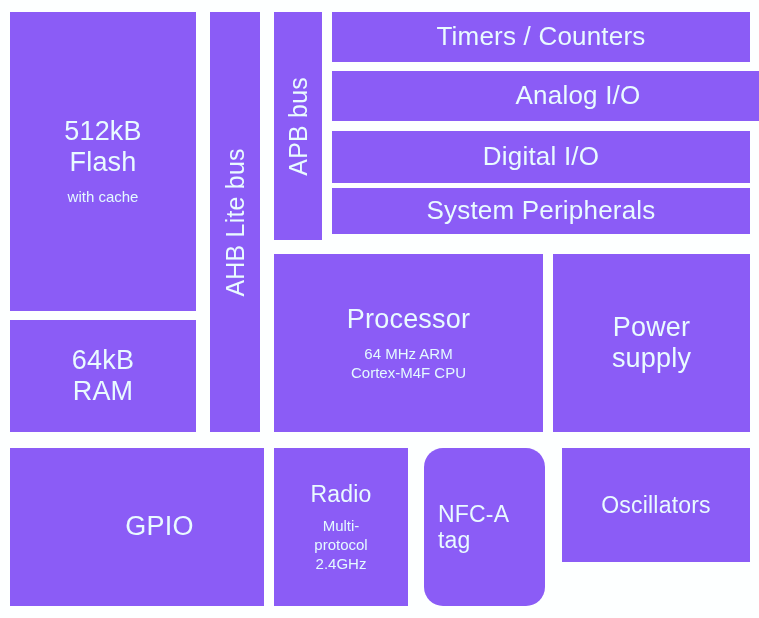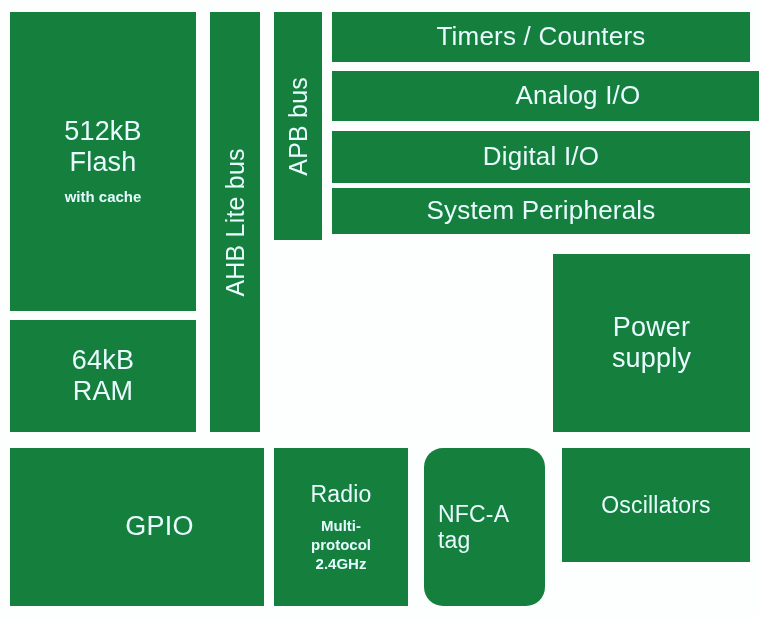--- a/index.html
+++ b/index.html
@@ -17,21 +17,21 @@
 
   #diagram {
     position: relative;
     width: 759px;
     height: 618px;
     background: #fdffff;
   }
 
   .block {
     position: absolute;
-    background: #15803d;
+    background: #8b5cf6;
     display: flex;
     flex-direction: column;
     align-items: center;
     justify-content: center;
     box-sizing: border-box;
     color: #eafcff;
     text-align: center;
     overflow: hidden;
   }
 
@@ -39,21 +39,21 @@
     font-size: 27px;
     font-weight: 400;
     line-height: 1.15;
     letter-spacing: 0.2px;
     color: #e9fbff;
     white-space: pre-line;
   }
 
   .block .subtitle {
     font-size: 15px;
-    font-weight: 700;
+    font-weight: 400;
     line-height: 1.25;
     margin-top: 10px;
     color: #e4faff;
     white-space: pre-line;
   }
 
   
   .block.small-title .title { font-size: 23px; }
   .block.row-title .title { font-size: 26px; }
 
@@ -128,20 +128,25 @@
   </div>
 
   <div class="block row-title" id="blk-digital">
     <span class="title">Digital I/O</span>
   </div>
 
   <div class="block row-title" id="blk-sysperiph">
     <span class="title">System Peripherals</span>
   </div>
 
+  <div class="block" id="blk-processor">
+    <span class="title">Processor</span>
+    <span class="subtitle">64 MHz ARM
+Cortex-M4F CPU</span>
+  </div>
 
   <div class="block" id="blk-power">
     <span class="title">Power
 supply</span>
   </div>
 
   <div class="block" id="blk-gpio">
     <span class="title">GPIO</span>
   </div>
 

